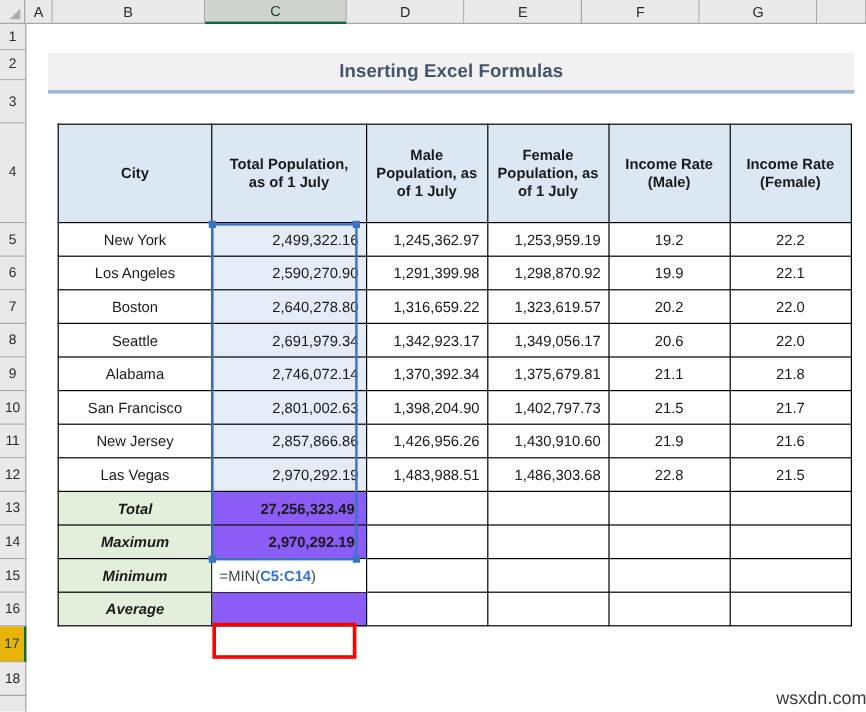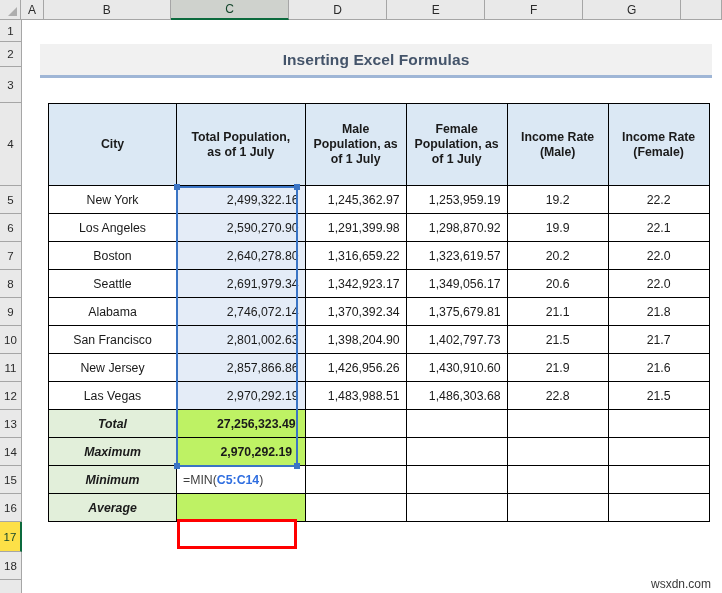--- a/index.html
+++ b/index.html
@@ -78,21 +78,21 @@
     background: #e9e9e9;
     border-right: 1px solid #a6a6a6;
     border-bottom: 1px solid #a6a6a6;
     color: #2a2a2a;
     font-size: 11.5px;
     display: flex;
     align-items: center;
     justify-content: center;
   }
   .row-head.selected {
-    background: #fde047;
+    background: #eab308;
     border-right: 2px solid #0c6a3d;
     color: #14462c;
   }
 
   
   .title-band {
     position: absolute;
     left: 40px;
     top: 44px;
     width: 672px;
@@ -153,24 +153,24 @@
   td.rate      { text-align: center; }
   td.selcol    { background: #e4ecf7; }
 
   tr.summary td.label {
     background: #e2efda;
     font-weight: bold;
     text-align: center;
     font-style: italic;
   }
   tr.summary td.value {
-    text-align: center;
+    text-align: right;
     padding-right: 9px;
     font-weight: bold;
-    background: #bef264;
+    background: #8b5cf6;
     padding-left: 40px;
   }
   tr.summary td.blank { background: #ffffff; }
 
   
   td.formula-cell {
     position: relative;
     text-align: left;
     padding-left: 5px;
     font-weight: normal;
@@ -213,23 +213,23 @@
     background: #3a74c4;
   }
   .h-tl { left: -4px;  top: -4px; }
   .h-tr { right: -4px; top: -4px; }
   .h-bl { left: -4px;  bottom: -4px; }
   .h-br { right: -4px; bottom: -4px; }
 
   
   .watermark {
     position: absolute;
-    right: 11px;
+    right: 0;
     bottom: 2px;
-    font-size: 12px;
+    font-size: 15px;
     color: #3a3a3a;
     font-family: "Liberation Sans", sans-serif;
     z-index: 40;
   }
 </style>
 </head>
 <body>
 
 <div id="sheet">
 

